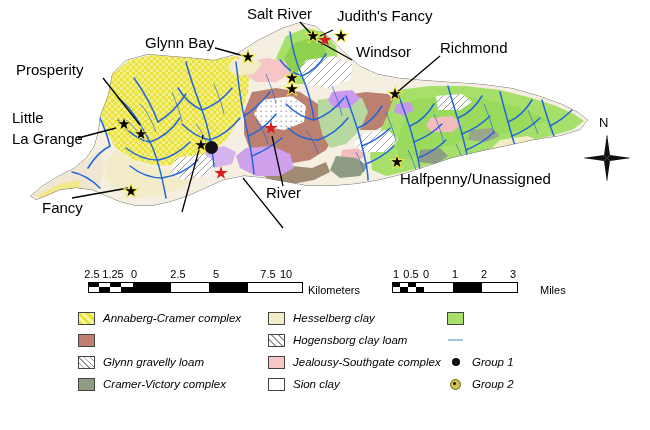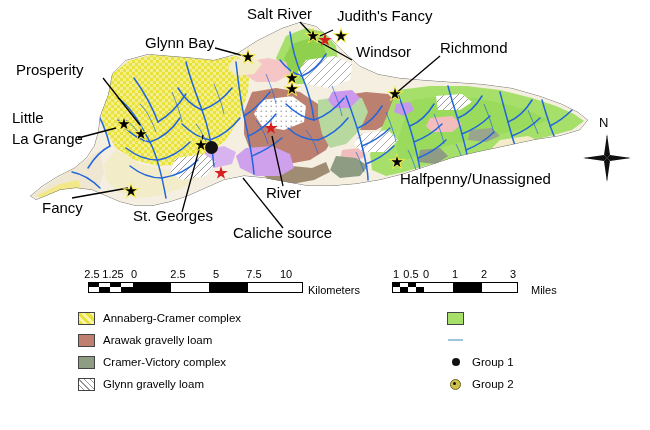--- a/index.html
+++ b/index.html
@@ -37,21 +37,21 @@
   .scalewrap{position:absolute;}
   .scale-ticks{position:relative;height:14px;}
   .scale-ticks span{position:absolute;font-size:11px;top:0;transform:translateX(-50%);white-space:nowrap;}
   .scale-bar{position:relative;height:11px;border:1px solid #000;background:#fff;box-sizing:border-box;}
   .scale-bar .blk{position:absolute;background:#000;}
   .scale-unit{position:absolute;font-size:11px;white-space:nowrap;}
 
   
   #legend{position:absolute;left:0;top:308px;width:650px;height:110px;}
   .lg-col{position:absolute;top:0;}
-  .lg-row{display:flex;align-items:center;height:20px;margin-bottom:2px;}
+  .lg-row{display:flex;align-items:center;height:20px;margin-bottom:2px;font-style:italic;}
   .sw{width:17px;height:13px;border:1px solid #444;box-sizing:border-box;flex:0 0 auto;margin-right:8px;}
   .lg-txt{font-size:11.5px;line-height:12px;white-space:nowrap;}
   .sym{width:17px;height:13px;display:flex;align-items:center;justify-content:center;flex:0 0 auto;margin-right:8px;}
   .sym .ln{width:15px;height:2px;background:#9dc6d8;}
   .sym .g1{width:8px;height:8px;border-radius:50%;background:#111;}
   .sym .g2{width:9px;height:9px;border-radius:50%;background:#cfc24a;border:1px solid #6b6420;position:relative;}
   .sym .g2:after{content:"";position:absolute;left:2px;top:2px;width:3px;height:3px;border-radius:50%;background:#111;}
   .sym .ua{width:9px;height:9px;background:#d06a6a;
            clip-path:polygon(50% 0%,61% 35%,98% 35%,68% 57%,79% 91%,50% 70%,21% 91%,32% 57%,2% 35%,39% 35%);}
 </style>
@@ -294,22 +294,20 @@
 
   <div class="lbl" style="left:247px;top:6px;">Salt River</div>
   <div class="lbl" style="left:145px;top:35px;">Glynn Bay</div>
   <div class="lbl" style="left:337px;top:8px;">Judith's Fancy</div>
   <div class="lbl" style="left:356px;top:44px;">Windsor</div>
   <div class="lbl" style="left:440px;top:40px;">Richmond</div>
   <div class="lbl" style="left:16px;top:62px;">Prosperity</div>
   <div class="lbl" style="left:12px;top:110px;">Little</div>
   <div class="lbl" style="left:12px;top:131px;">La Grange</div>
   <div class="lbl" style="left:42px;top:200px;">Fancy</div>
-  <div class="lbl" style="left:133px;top:208px;">St. Georges</div>
-  <div class="lbl" style="left:233px;top:225px;">Caliche source</div>
   <div class="lbl" style="left:266px;top:185px;">River</div>
   <div class="lbl" style="left:400px;top:171px;">Halfpenny/Unassigned</div>
 
   <div id="compass">
     <span class="n-letter">N</span>
     <svg viewBox="0 0 50 50" width="50" height="50">
       <polygon points="25,1 28,22 25,25 22,22" fill="#111"></polygon>
       <polygon points="25,49 28,28 25,25 22,28" fill="#111"></polygon>
       <polygon points="1,25 22,22 25,25 22,28" fill="#111"></polygon>
       <polygon points="49,25 28,22 25,25 28,28" fill="#111"></polygon>
@@ -321,21 +319,21 @@
   </div>
 </div>
 
 <div class="scalewrap" style="left:88px;top:268px;width:235px;">
   <div class="scale-ticks">
     <span style="left:4px;">2.5</span>
     <span style="left:25px;">1.25</span>
     <span style="left:46px;">0</span>
     <span style="left:90px;">2.5</span>
     <span style="left:128px;">5</span>
-    <span style="left:166px;">7.5</span>
+    <span style="left:180px;">7.5</span>
     <span style="left:198px;">10</span>
   </div>
   <div class="scale-bar" style="width:215px;">
     <div class="blk" style="left:0;top:0;width:10px;height:4px;"></div>
     <div class="blk" style="left:10px;top:4px;width:11px;height:5px;"></div>
     <div class="blk" style="left:21px;top:0;width:11px;height:4px;"></div>
     <div class="blk" style="left:32px;top:4px;width:12px;height:5px;"></div>
     <div class="blk" style="left:44px;top:0;width:38px;height:9px;"></div>
     <div class="blk" style="left:120px;top:0;width:39px;height:9px;"></div>
     <div class="blk" style="left:0;top:0;width:44px;height:0;"></div>
@@ -352,45 +350,62 @@
     <span style="left:92px;">2</span>
     <span style="left:121px;">3</span>
   </div>
   <div class="scale-bar" style="width:126px;">
     <div class="blk" style="left:0;top:0;width:7px;height:4px;"></div>
     <div class="blk" style="left:7px;top:4px;width:8px;height:5px;"></div>
     <div class="blk" style="left:15px;top:0;width:8px;height:4px;"></div>
     <div class="blk" style="left:23px;top:4px;width:8px;height:5px;"></div>
     <div class="blk" style="left:60px;top:0;width:29px;height:9px;"></div>
   </div>
-  <span class="scale-unit" style="left:139px;top:16px;text-align:right;">Miles</span>
+  <span class="scale-unit" style="left:148px;top:16px;text-align:right;">Miles</span>
 </div>
 
 <div id="legend">
 
   <div class="lg-col" style="left:78px;width:180px;">
     <div class="lg-row">
       <span class="sw" style="background:
               repeating-linear-gradient(45deg,#e8e23a 0 3px,#f7f5a8 3px 6px);"></span>
       <span class="lg-txt">Annaberg-Cramer complex</span>
     </div>
     <div class="lg-row">
       <span class="sw" style="background:#c08070;"></span>
-      <span class="lg-txt">Arawak gravelly loam</span>
+    </div>
+    <div class="lg-row">
+      <span class="sw" style="background:repeating-linear-gradient(45deg,#fff 0 3px,#999 3px 4px);"></span>
+      <span class="lg-txt">Glynn gravelly loam</span>
     </div>
     <div class="lg-row">
       <span class="sw" style="background:#8d9c82;"></span>
       <span class="lg-txt">Cramer-Victory complex</span>
     </div>
-    <div class="lg-row">
-      <span class="sw" style="background:repeating-linear-gradient(45deg,#fff 0 3px,#999 3px 4px);"></span>
-      <span class="lg-txt">Glynn gravelly loam</span>
-    </div>
-  </div>
-
+  </div>
+
+  <div class="lg-col" style="left:268px;width:180px;">
+    <div class="lg-row">
+      <span class="sw" style="background:#f2ecc9;"></span>
+      <span class="lg-txt">Hesselberg clay</span>
+    </div>
+    <div class="lg-row">
+      <span class="sw" style="background:repeating-linear-gradient(45deg,#fff 0 4px,#999 4px 5px);"></span>
+      <span class="lg-txt">Hogensborg clay loam</span>
+    </div>
+    <div class="lg-row">
+      <span class="sw" style="background:#f6c6c6;"></span>
+      <span class="lg-txt">Jealousy-Southgate complex</span>
+    </div>
+    <div class="lg-row">
+      <span class="sw" style="background:radial-gradient(#888 0.6px,transparent 0.7px) 0 0/4px 4px,#fff;"></span>
+      <span class="lg-txt">Sion clay</span>
+    </div>
+  </div>
 
   <div class="lg-col" style="left:447px;width:200px;">
     <div class="lg-row">
       <span class="sw" style="background:#a6e06a;"></span>
     </div>
     <div class="lg-row">
       <span class="sym">
           <span class="ln"></span>
         </span>
     </div>

